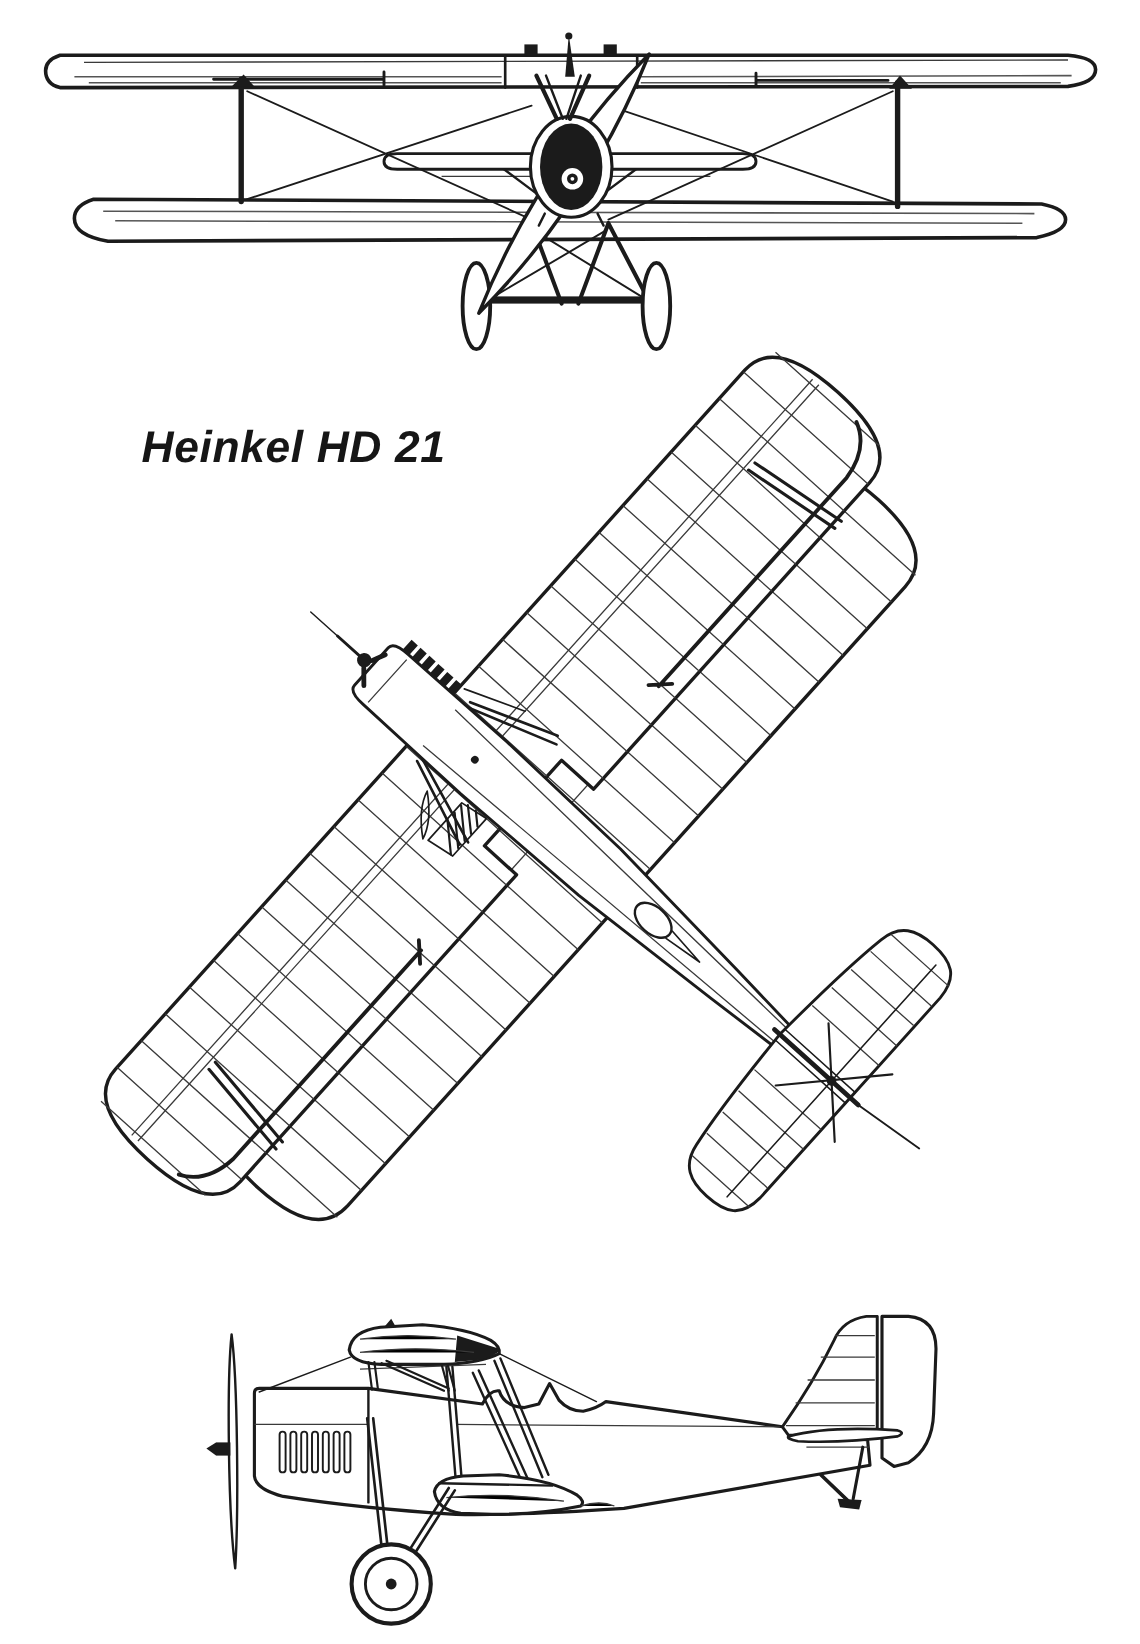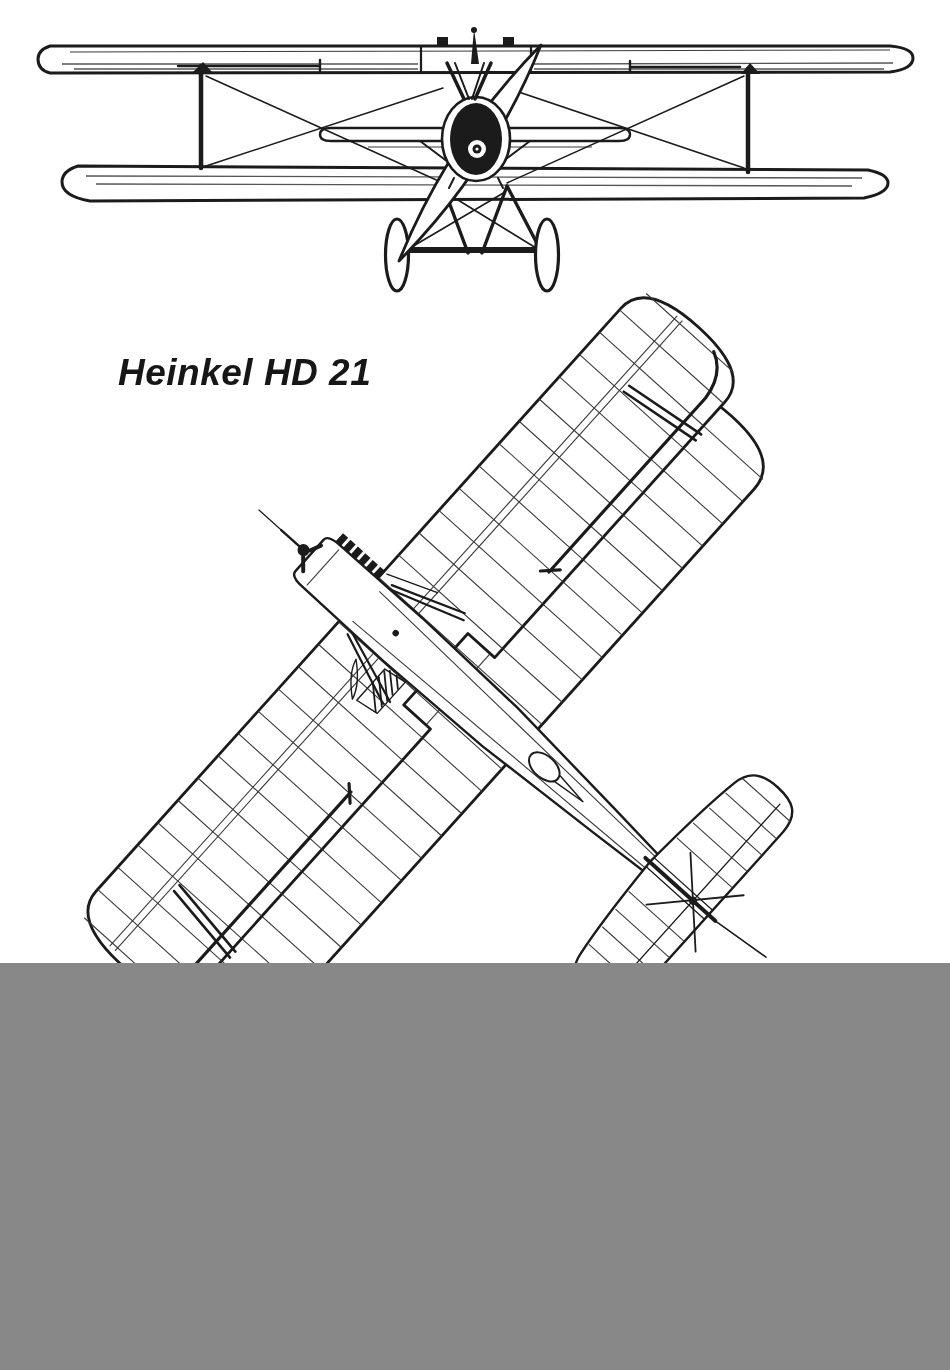--- a/index.html
+++ b/index.html
@@ -1,18 +1,18 @@
 <!DOCTYPE html>
 <html><head>
 <meta charset="utf-8">
 <style>
   html,body{margin:0;padding:0;background:#888;}
   .page{
     position:relative;
-    width:950px;height:963px;
+    width:950px;height:1370px;
     background:#ffffff;
     overflow:hidden;
     font-family:"Liberation Sans", sans-serif;
   }
   .drawing-title{
     position:absolute;
     left:118px;top:352px;
     font-style:italic;
     font-weight:700;
     font-size:37px;

